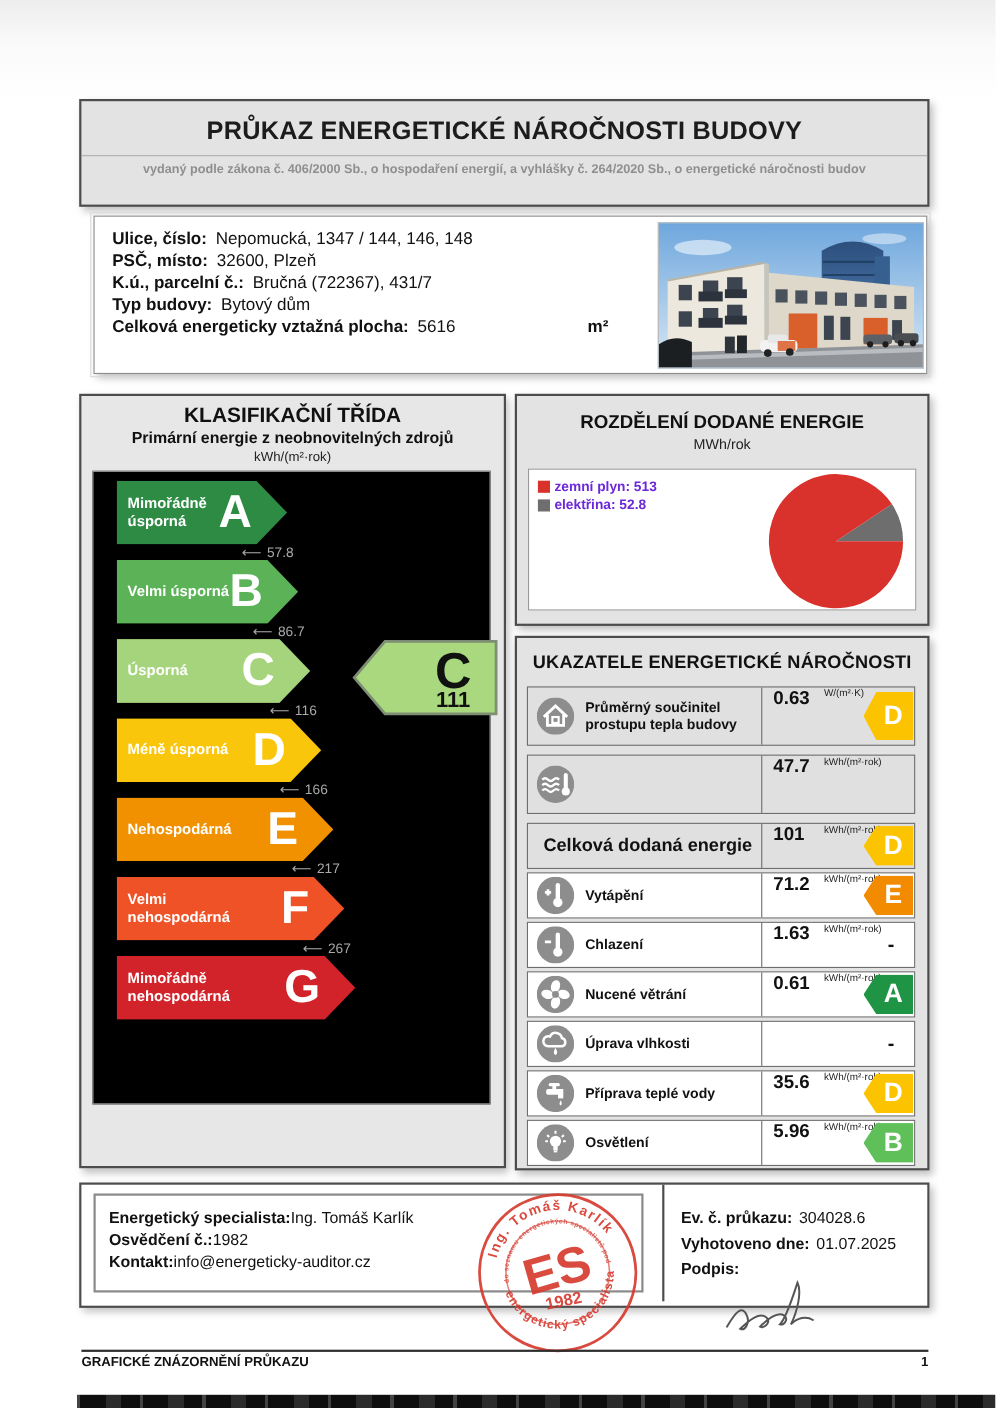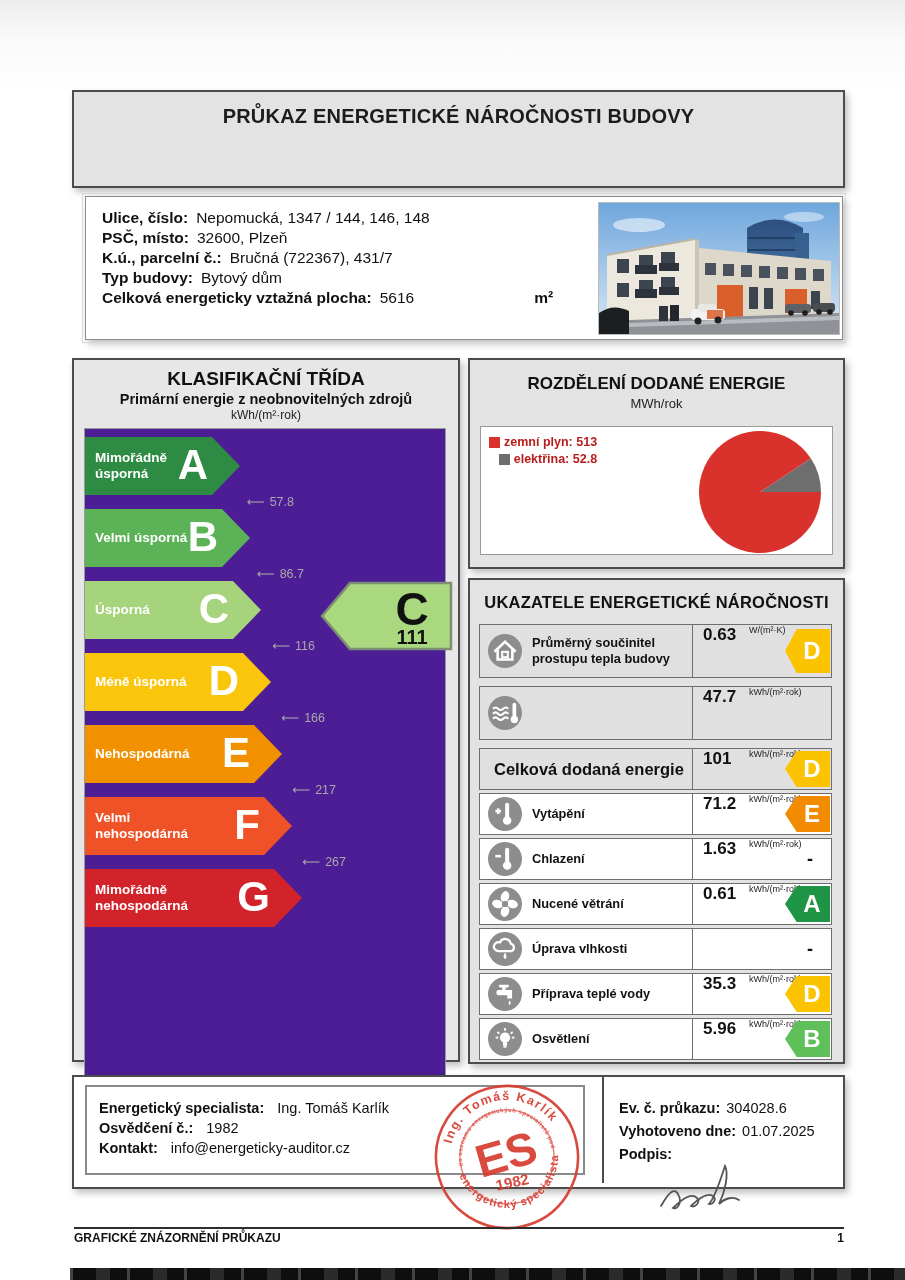--- a/index.html
+++ b/index.html
@@ -4,54 +4,54 @@
 <style>
   html,body{margin:0;padding:0;}
   body{width:905px;height:1280px;overflow:hidden;font-family:"Liberation Sans",sans-serif;
        background:linear-gradient(180deg,#ededed 0%,#fafafa 40px,#ffffff 90px);}
   .page{position:relative;width:905px;height:1280px;}
   .shadowed{box-shadow:3px 4px 7px rgba(0,0,0,.25);}
 
   
   .header-box{position:absolute;left:72px;top:90px;width:769px;height:94px;
               background:#e3e3e3;border:2px solid #4c4c4c;}
-  .header-title{margin:13px 8px 0;text-align:center;font-size:20px;font-weight:bold;color:#1c1c1c;letter-spacing:.2px;}
+  .header-title{margin:13px 8px 0;text-align:center;font-size:23px;font-weight:bold;color:#1c1c1c;letter-spacing:.2px;}
   .header-sub{margin-top:9px;border-top:1px solid #adadad;padding-top:6px;text-align:center;
               font-size:11.5px;font-weight:bold;color:#8f8f8f;}
 
   
   .bld-box{position:absolute;left:85px;top:196px;width:756px;height:142px;background:#fff;
            border:1px solid #8c8c8c;outline:1px solid #d9d9d9;outline-offset:2px;}
   .bld-lines{padding:10px 0 0 16px;}
   .bld-line{margin:2px 0;font-size:15.5px;color:#111;}
   .bld-line b{margin-right:8px;}
   .bld-unit{font-weight:bold;margin-left:120px;}
   .bld-photo{position:absolute;left:512px;top:5px;width:240px;height:131px;border:1px solid #bbb;background:#9cc0e0;}
 
   
   .cls-panel{position:absolute;left:72px;top:358px;width:384px;height:700px;
              background:#e7e7e7;border:2px solid #4c4c4c;}
   .cls-title{margin-top:8px;text-align:center;font-size:19px;font-weight:bold;color:#111;}
   .cls-sub{text-align:center;font-size:14.5px;font-weight:bold;color:#111;margin-top:1px;}
   .cls-unit{text-align:center;font-size:12px;color:#222;margin-top:1px;}
-  .cls-inner{position:absolute;left:10px;top:68px;width:362px;height:656px;background:#4c1d95;border:1px solid #9a9a9a;padding-top:8px;box-sizing:border-box;}
+  .cls-inner{position:absolute;left:10px;top:68px;width:362px;height:576px;background:#000000;border:1px solid #9a9a9a;padding-top:8px;box-sizing:border-box;padding-left:21px;}
   .cls-arrow{position:relative;height:58px;color:#fff;
              clip-path:polygon(0 0,calc(100% - 28px) 0,100% 50%,calc(100% - 28px) 100%,0 100%);}
   .cls-label{position:absolute;left:10px;top:50%;transform:translateY(-50%);
              font-size:13.5px;font-weight:bold;line-height:1.2;width:112px;}
   .cls-letter{position:absolute;right:32px;top:50%;transform:translateY(-52%);
               font-size:42px;font-weight:bold;}
   .cls-a{width:155px;background:#2e8b44;}
   .cls-b{width:165px;background:#5cb357;}
   .cls-c{width:176px;background:#a5d47c;}
   .cls-d{width:186px;background:#fac60c;}
   .cls-e{width:197px;background:#f19100;}
   .cls-f{width:207px;background:#ef5226;}
   .cls-g{width:217px;background:#d2232b;}
-  .cls-thr{height:14px;line-height:14px;font-size:12.5px;color:#a9a9a9;text-align:right;margin-left:48px;}
+  .cls-thr{height:14px;line-height:14px;font-size:12.5px;color:#a9a9a9;text-align:right;}
   .thr-a{width:161px;}.thr-b{width:171px;}.thr-c{width:182px;}
   .thr-d{width:192px;}.thr-e{width:203px;}.thr-f{width:213px;}
   .thr-glyph{letter-spacing:-1px;margin-right:6px;}
   .cur-arrow{position:absolute;left:246px;top:220px;}
   .cur-letter{position:absolute;left:62px;top:2px;width:60px;text-align:center;font-size:46px;font-weight:bold;color:#111;}
   .cur-value{position:absolute;left:62px;top:46px;width:60px;text-align:center;font-size:20px;font-weight:bold;color:#111;}
   .req-box{position:absolute;left:10px;top:592px;width:362px;height:96px;background:#fff;border:1px solid #9a9a9a;box-sizing:border-box;}
   .req-head{position:relative;height:52px;background:#d2d2d2;border-bottom:1px solid #9a9a9a;
             display:flex;align-items:center;justify-content:center;text-align:center;
             font-size:15.5px;font-weight:bold;color:#111;padding:0 18px;}
@@ -59,21 +59,21 @@
                    transform:translateX(-50%) rotate(45deg);border-right:1px solid #9a9a9a;border-bottom:1px solid #9a9a9a;}
   .req-value{margin-top:13px;text-align:center;font-size:18px;font-weight:bold;color:#111;}
 
   
   .pie-panel{position:absolute;left:468px;top:358px;width:373px;height:207px;
              background:#e3e3e3;border:2px solid #4c4c4c;}
   .pie-title{margin-top:14px;text-align:center;font-size:17px;font-weight:bold;color:#111;}
   .pie-unit{text-align:center;font-size:13px;color:#222;margin-top:2px;}
   .pie-inner{position:absolute;left:10px;top:66px;width:351px;height:127px;background:#fff;border:1px solid #9a9a9a;}
   .legend{position:absolute;left:8px;top:8px;}
-  .legend-row{display:flex;align-items:center;margin-bottom:3px;font-size:12.5px;font-weight:bold;color:#b91c1c;justify-content:flex-end;}
+  .legend-row{display:flex;align-items:center;margin-bottom:3px;font-size:12.5px;font-weight:bold;color:#6d28d9;}
   .legend-swatch{width:11px;height:11px;margin-right:4px;}
   .pie-svg{position:absolute;right:8px;top:1px;}
 
   
   .ind-panel{position:absolute;left:468px;top:578px;width:373px;height:482px;
              background:#e3e3e3;border:2px solid #4c4c4c;}
   .ind-title{margin-top:13px;text-align:center;font-size:16.5px;font-weight:bold;color:#111;letter-spacing:.2px;}
   .ind-rows{position:absolute;left:9px;top:44px;width:353px;border-radius:12px;}
   .ind-row{display:flex;border:1px solid #6e6e6e;background:#fff;box-sizing:border-box;height:42px;margin-bottom:3px;}
   .ind-row.tall{height:54px;}
@@ -95,21 +95,21 @@
   .badge-D{background:#fcc400;}
   .badge-E{background:#f28b00;}
   .badge-dash{position:absolute;right:18px;top:50%;transform:translateY(-50%);
               font-size:18px;font-weight:bold;color:#111;}
   .ico{width:34px;height:34px;flex:none;}
 
   
   .bot-box{position:absolute;left:72px;top:1075px;width:769px;height:110px;background:#fff;border:2px solid #4c4c4c;}
   .spec-box{position:absolute;left:11px;top:8px;width:500px;height:90px;border:2px solid #8a8a8a;box-sizing:border-box;padding:9px 0 0 12px;}
   .spec-line{margin:4px 0;font-size:14.5px;color:#111;}
-  .spec-line b{margin-right:13px;}
+  .spec-line b{margin-right:0;}
   .bot-divider{position:absolute;left:528px;top:0;width:2px;height:106px;background:#4c4c4c;}
   .cert-lines{position:absolute;left:545px;top:16px;}
   .cert-line{margin:7px 0;font-size:14.5px;color:#111;}
   .cert-line b{margin-right:6px;}
   .stamp{position:absolute;left:432px;top:1082px;opacity:.92;pointer-events:none;}
   .signature{position:absolute;left:655px;top:1158px;}
 
   
   .footer-rule{position:absolute;left:74px;top:1227px;width:770px;border-top:2px solid #2d2d2d;}
   .footer{position:absolute;left:74px;top:1231px;width:770px;display:flex;justify-content:space-between;
@@ -117,20 +117,21 @@
   .page-edge{position:absolute;left:70px;top:1268px;width:835px;height:12px;background:#0e0e0e;
              background-image:repeating-linear-gradient(90deg,rgba(255,255,255,.22) 0 3px,rgba(255,255,255,0) 3px 26px,rgba(255,255,255,.12) 26px 40px,rgba(255,255,255,0) 40px 57px);}
 </style>
 </head>
 <body>
 
 <div class="page">
 
   <div class="header-box shadowed">
     <div class="header-title">PRŮKAZ ENERGETICKÉ NÁROČNOSTI BUDOVY</div>
+    <div class="header-sub">vydaný podle zákona č. 406/2000 Sb., o hospodaření energií, a vyhlášky č. 264/2020 Sb., o energetické náročnosti budov</div>
   </div>
 
   <div class="bld-box shadowed">
     <div class="bld-lines">
       <div class="bld-line"><b>Ulice, číslo:</b><span>Nepomucká, 1347 / 144, 146, 148</span></div>
       <div class="bld-line"><b>PSČ, místo:</b><span>32600, Plzeň</span></div>
       <div class="bld-line"><b>K.ú., parcelní č.:</b><span>Bručná (722367), 431/7</span></div>
       <div class="bld-line"><b>Typ budovy:</b><span>Bytový dům</span></div>
       <div class="bld-line"><b>Celková energeticky vztažná plocha:</b><span>5616</span><span class="bld-unit">m²</span></div>
     </div>
@@ -434,21 +435,21 @@
                 <rect x="6" y="9.2" width="10.5" height="3.6" rx="1.2"></rect>
                 <rect x="13.6" y="9.2" width="3.4" height="6"></rect>
                 <rect x="10" y="6.6" width="2.4" height="3"></rect>
                 <rect x="7.6" y="5.4" width="7.2" height="2" rx="1"></rect>
               </g>
               <path d="M15.3 16.4 C14.3 18.2 14.3 19.3 15.3 19.7 C16.3 19.3 16.3 18.2 15.3 16.4 Z" fill="#fff"></path>
             </svg>
           <span class="ind-label">Příprava teplé vody</span>
         </div>
         <div class="ind-val">
-          <span class="ind-num">35.3</span>
+          <span class="ind-num">35.6</span>
           <span class="ind-unit">kWh/(m²·rok)</span>
           <span class="badge badge-D">
               <span>D</span>
             </span>
         </div>
       </div>
 
       <div class="ind-row">
         <div class="ind-left">
           <svg class="ico" viewBox="0 0 24 24">

